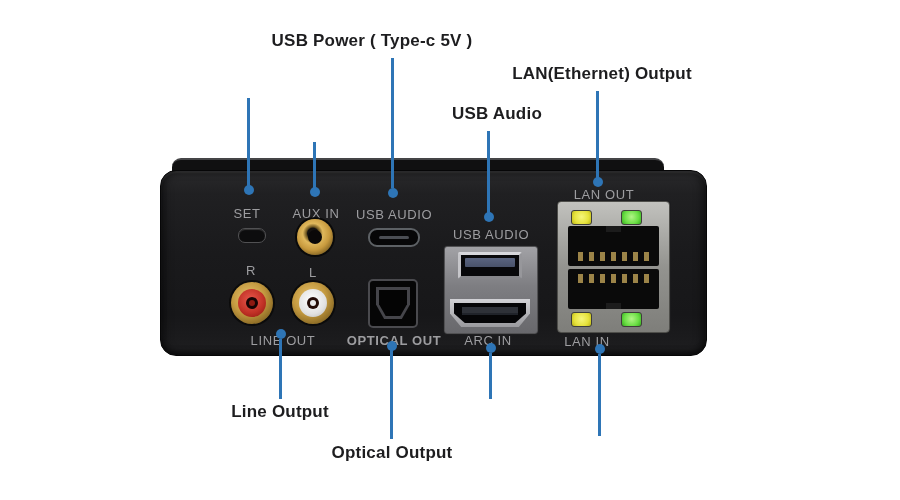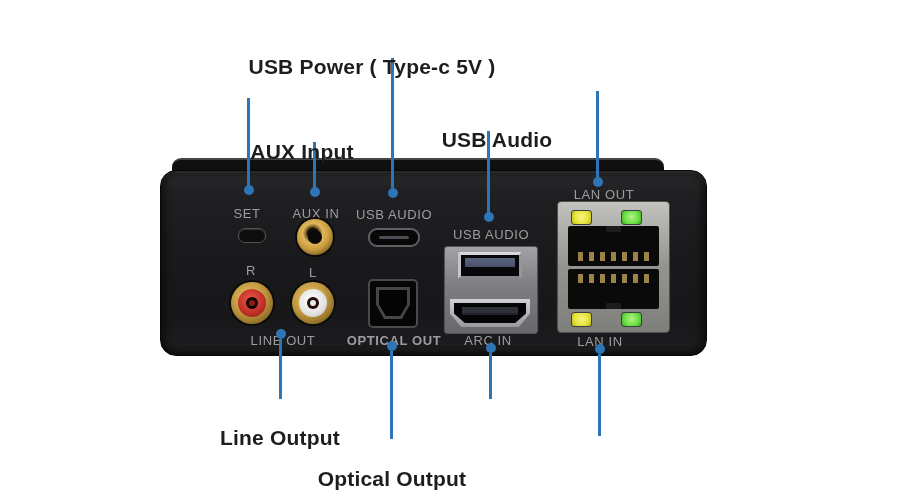--- a/index.html
+++ b/index.html
@@ -76,22 +76,22 @@
   .rjopen{position:absolute;left:10px;width:91px;height:40px;background:#0a0a0a;border-radius:2px;}
   .rjopen .pins{position:absolute;left:10px;width:71px;height:9px;
        background:repeating-linear-gradient(90deg,#9c8448 0 5px,#0a0a0a 5px 11px);}
   .rjopen.top .pins{bottom:5px;}
   .rjopen.bottom .pins{top:5px;}
   .rjopen .notch{position:absolute;left:38px;width:15px;height:6px;background:#1c1c1c;}
   .rjopen.top .notch{top:0;}
   .rjopen.bottom .notch{bottom:0;}
 
   
-  .ann{position:absolute;transform:translateX(-50%);font-size:21px;font-weight:600;
-       letter-spacing:.2px;color:var(--annotation-text);white-space:nowrap;z-index:4;margin-top:24px;}
+  .ann{position:absolute;transform:translateX(-50%);font-size:17px;font-weight:600;
+       letter-spacing:.2px;color:var(--annotation-text);white-space:nowrap;z-index:4;}
   .leader{position:absolute;width:3px;background:var(--leader-line);z-index:3;}
   .ldot{position:absolute;width:10px;height:10px;border-radius:50%;background:var(--leader-line);
        transform:translate(-50%,-50%);z-index:4;}
 </style>
 </head>
 <body>
 
 <div class="canvas">
 
   <div class="lid"></div>
@@ -151,38 +151,38 @@
           <div class="notch"></div>
           <div class="pins"></div>
         </div>
       <div class="rjopen bottom" style="top:67px;">
           <div class="notch"></div>
           <div class="pins"></div>
         </div>
       <div class="led yellow" style="left:13px;top:110px;"></div>
       <div class="led green" style="left:63px;top:110px;"></div>
     </div>
-    <span class="plabel" style="left:439px;top:163px;text-align:center;">LAN IN</span>
+    <span class="plabel" style="left:426px;top:163px;text-align:center;">LAN IN</span>
   </div>
 
   <div class="leader" style="left:247px;top:98px;height:88px;"></div>
   <div class="ldot" style="left:249px;top:190px;"></div>
 
-  <div class="ann" style="left:302px;top:116px;">AUX Input</div>
   <div class="leader" style="left:313px;top:142px;height:46px;"></div>
   <div class="ldot" style="left:315px;top:192px;"></div>
 
   <div class="ann" style="left:372px;top:31px;">USB Power ( Type-c 5V )</div>
   <div class="leader" style="left:391px;top:58px;height:130px;"></div>
   <div class="ldot" style="left:393px;top:193px;"></div>
 
   <div class="ann" style="left:497px;top:104px;">USB Audio</div>
   <div class="leader" style="left:487px;top:131px;height:82px;"></div>
   <div class="ldot" style="left:489px;top:217px;"></div>
 
+  <div class="ann" style="left:602px;top:64px;">LAN(Ethernet) Output</div>
   <div class="leader" style="left:596px;top:91px;height:87px;"></div>
   <div class="ldot" style="left:598px;top:182px;"></div>
 
   <div class="ann" style="left:280px;top:402px;">Line Output</div>
   <div class="leader" style="left:279px;top:339px;height:60px;"></div>
   <div class="ldot" style="left:281px;top:334px;"></div>
 
   <div class="ann" style="left:392px;top:443px;">Optical Output</div>
   <div class="leader" style="left:390px;top:350px;height:89px;"></div>
   <div class="ldot" style="left:392px;top:346px;"></div>

